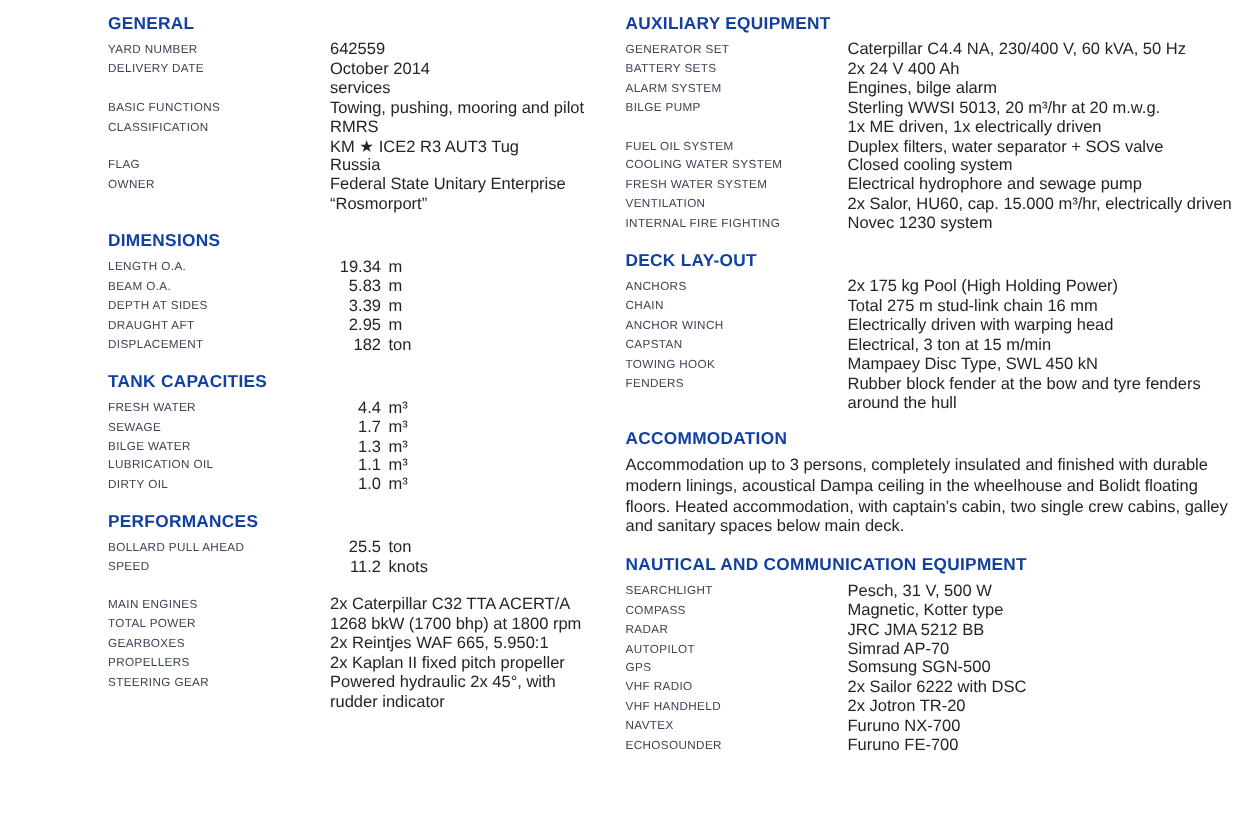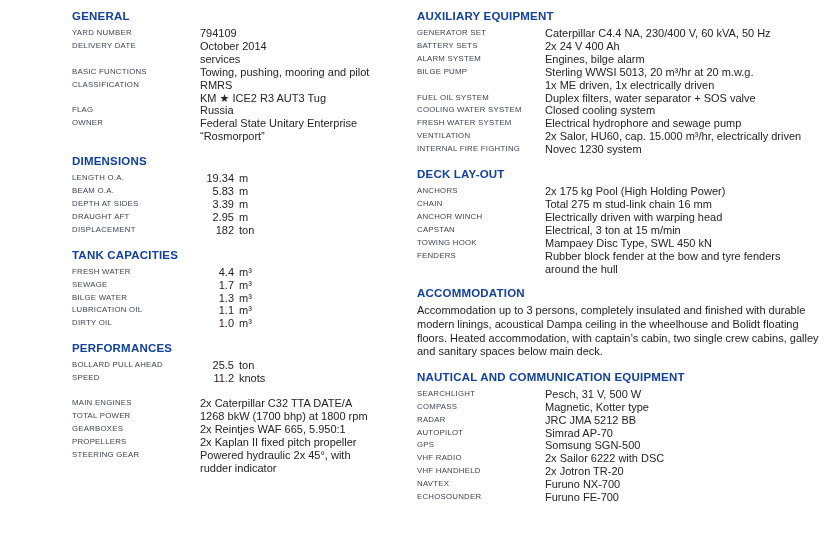--- a/index.html
+++ b/index.html
@@ -32,20 +32,21 @@
     font-weight: bold;
     letter-spacing: 0.2px;
     color: var(--heading-color);
     margin-bottom: 5px;
     text-transform: uppercase;
   }
   .row {
     display: flex;
     align-items: center;
     line-height: 12.9px;
+    gap: 20px;
   }
   .label {
     flex: 0 0 128px;
     font-size: 7.8px;
     letter-spacing: 0.25px;
     color: var(--label-color);
     text-transform: uppercase;
   }
   .value {
     font-size: 11px;
@@ -67,21 +68,21 @@
 </style>
 </head>
 <body>
 
 <div id="sheet">
   <div class="col col-left" id="col-left">
       <section class="section">
         <h2 class="section-title">GENERAL</h2>
         <div class="row">
           <span class="label">YARD NUMBER</span>
-          <span class="value">794109</span>
+          <span class="value">642559</span>
         </div>
         <div class="row">
           <span class="label">DELIVERY DATE</span>
           <span class="value">October 2014</span>
         </div>
         <div class="row">
           <span class="label"></span>
           <span class="value">services</span>
         </div>
         <div class="row">
@@ -162,21 +163,21 @@
           <span class="value"><span class="num">25.5</span><span class="unit">ton</span></span>
         </div>
         <div class="row">
           <span class="label">SPEED</span>
           <span class="value"><span class="num">11.2</span><span class="unit">knots</span></span>
         </div>
       </section>
       <section class="section">
         <div class="row">
           <span class="label">MAIN ENGINES</span>
-          <span class="value">2x Caterpillar C32 TTA DATE/A</span>
+          <span class="value">2x Caterpillar C32 TTA ACERT/A</span>
         </div>
         <div class="row">
           <span class="label">TOTAL POWER</span>
           <span class="value">1268 bkW (1700 bhp) at 1800 rpm</span>
         </div>
         <div class="row">
           <span class="label">GEARBOXES</span>
           <span class="value">2x Reintjes WAF 665, 5.950:1</span>
         </div>
         <div class="row">

